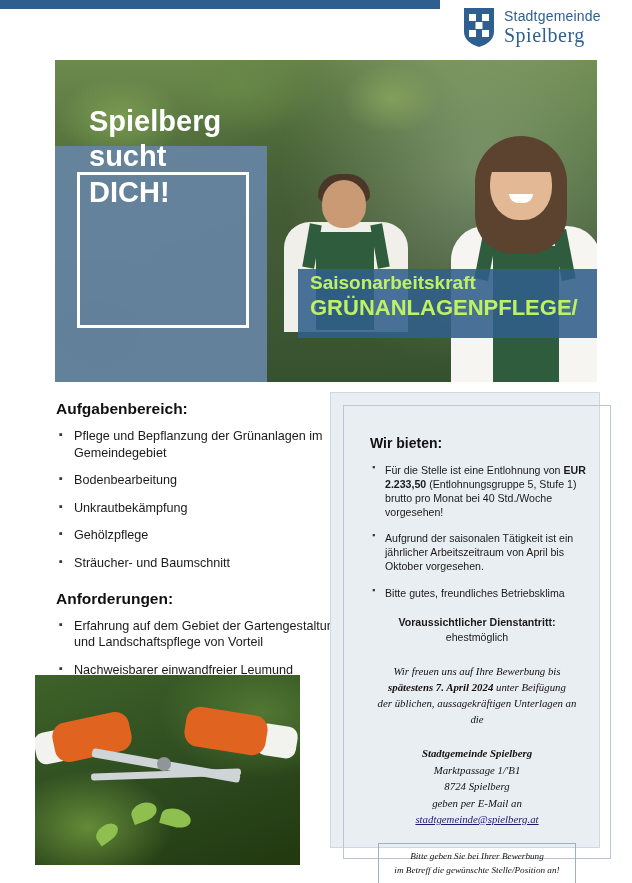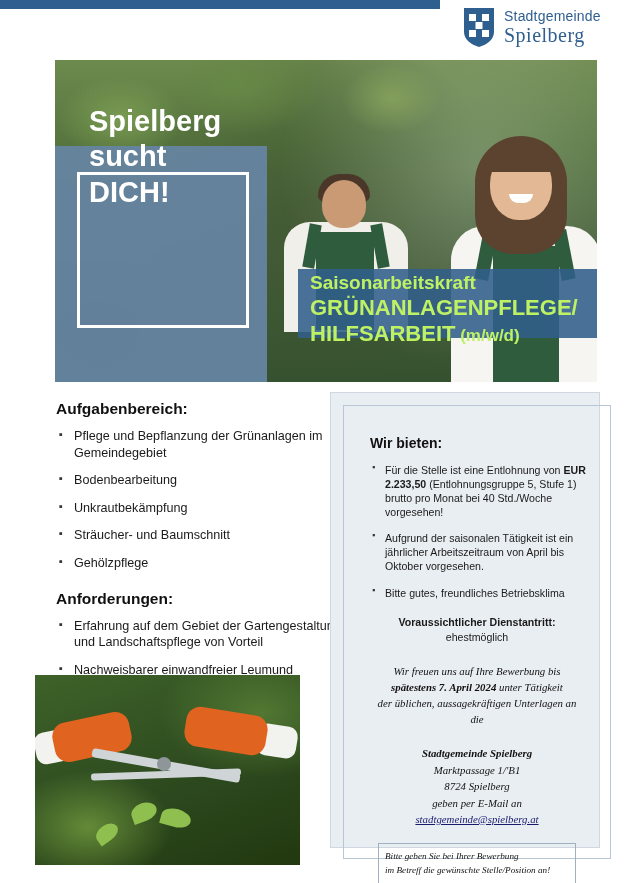--- a/index.html
+++ b/index.html
@@ -379,21 +379,21 @@
     color: #1a1a6e;
   }
   .note-box {
     margin: 16px 22px 0 22px;
     border: 1px solid #9fb0c0;
     padding: 6px 6px;
     font-family: "Liberation Serif", serif;
     font-style: italic;
     font-size: 9.2px;
     line-height: 1.45;
-    text-align: left;
+    text-align: center;
     color: #111;
   }
 </style>
 </head>
 <body>
 
 <div class="header">
   <div class="header-bar"></div>
   <div class="logo-block">
     <span class="crest">
@@ -439,32 +439,31 @@
   <div class="hero-left-text">
     <div>Spielberg</div>
     <div>sucht</div>
     <div>DICH!</div>
   </div>
 
   <div class="hero-job-band"></div>
   <div class="hero-job-text">
     <div class="job-l1">Saisonarbeitskraft</div>
     <div class="job-l2">GRÜNANLAGENPFLEGE/</div>
-    <div class="job-l3"><span>HILFSARBEIT</span><span class="small"> (m/w/d)</span></div>
   </div>
 </div>
 
 <div class="left-col">
   <h2 class="sect-title">Aufgabenbereich:</h2>
   <ul class="bullets">
     <li>Pflege und Bepflanzung der Grünanlagen im Gemeindegebiet</li>
     <li>Bodenbearbeitung</li>
     <li>Unkrautbekämpfung</li>
+    <li>Gehölzpflege</li>
     <li>Sträucher- und Baumschnitt</li>
-    <li>Gehölzpflege</li>
   </ul>
 
   <h2 class="sect-title second">Anforderungen:</h2>
   <ul class="bullets">
     <li>Erfahrung auf dem Gebiet der Gartengestaltung und Landschaftspflege von Vorteil</li>
     <li>Nachweisbarer einwandfreier Leumund</li>
     <li>Führerschein B</li>
   </ul>
 </div>
 
@@ -490,21 +489,21 @@
       <li><span>Für die Stelle ist eine Entlohnung von </span><b>EUR 2.233,50</b><span> (Entlohnungsgruppe 5, Stufe 1) brutto pro Monat bei 40 Std./Woche vorgesehen!</span></li>
       <li><span>Aufgrund der saisonalen Tätigkeit ist ein jährlicher Arbeitszeitraum von April bis Oktober vorgesehen.</span></li>
       <li><span>Bitte gutes, freundliches Betriebsklima</span></li>
     </ul>
 
     <div class="dienst-title">Voraussichtlicher Dienstantritt:</div>
     <div class="dienst-value">ehestmöglich</div>
 
     <div class="italic-block">
       <span>Wir freuen uns auf Ihre Bewerbung bis</span><br>
-      <b>spätestens 7. April 2024</b><span> unter Tätigkeit</span><br>
+      <b>spätestens 7. April 2024</b><span> unter Beifügung</span><br>
       <span>der üblichen, aussagekräftigen Unterlagen an die</span>
     </div>
 
     <div class="addr-block">
       <span class="bold">Stadtgemeinde Spielberg</span><br>
       <span>Marktpassage 1/'B1</span><br>
       <span>8724 Spielberg</span><br>
       <span>geben per E-Mail an</span><br>
       <a class="email" href="#">stadtgemeinde@spielberg.at</a>
     </div>

